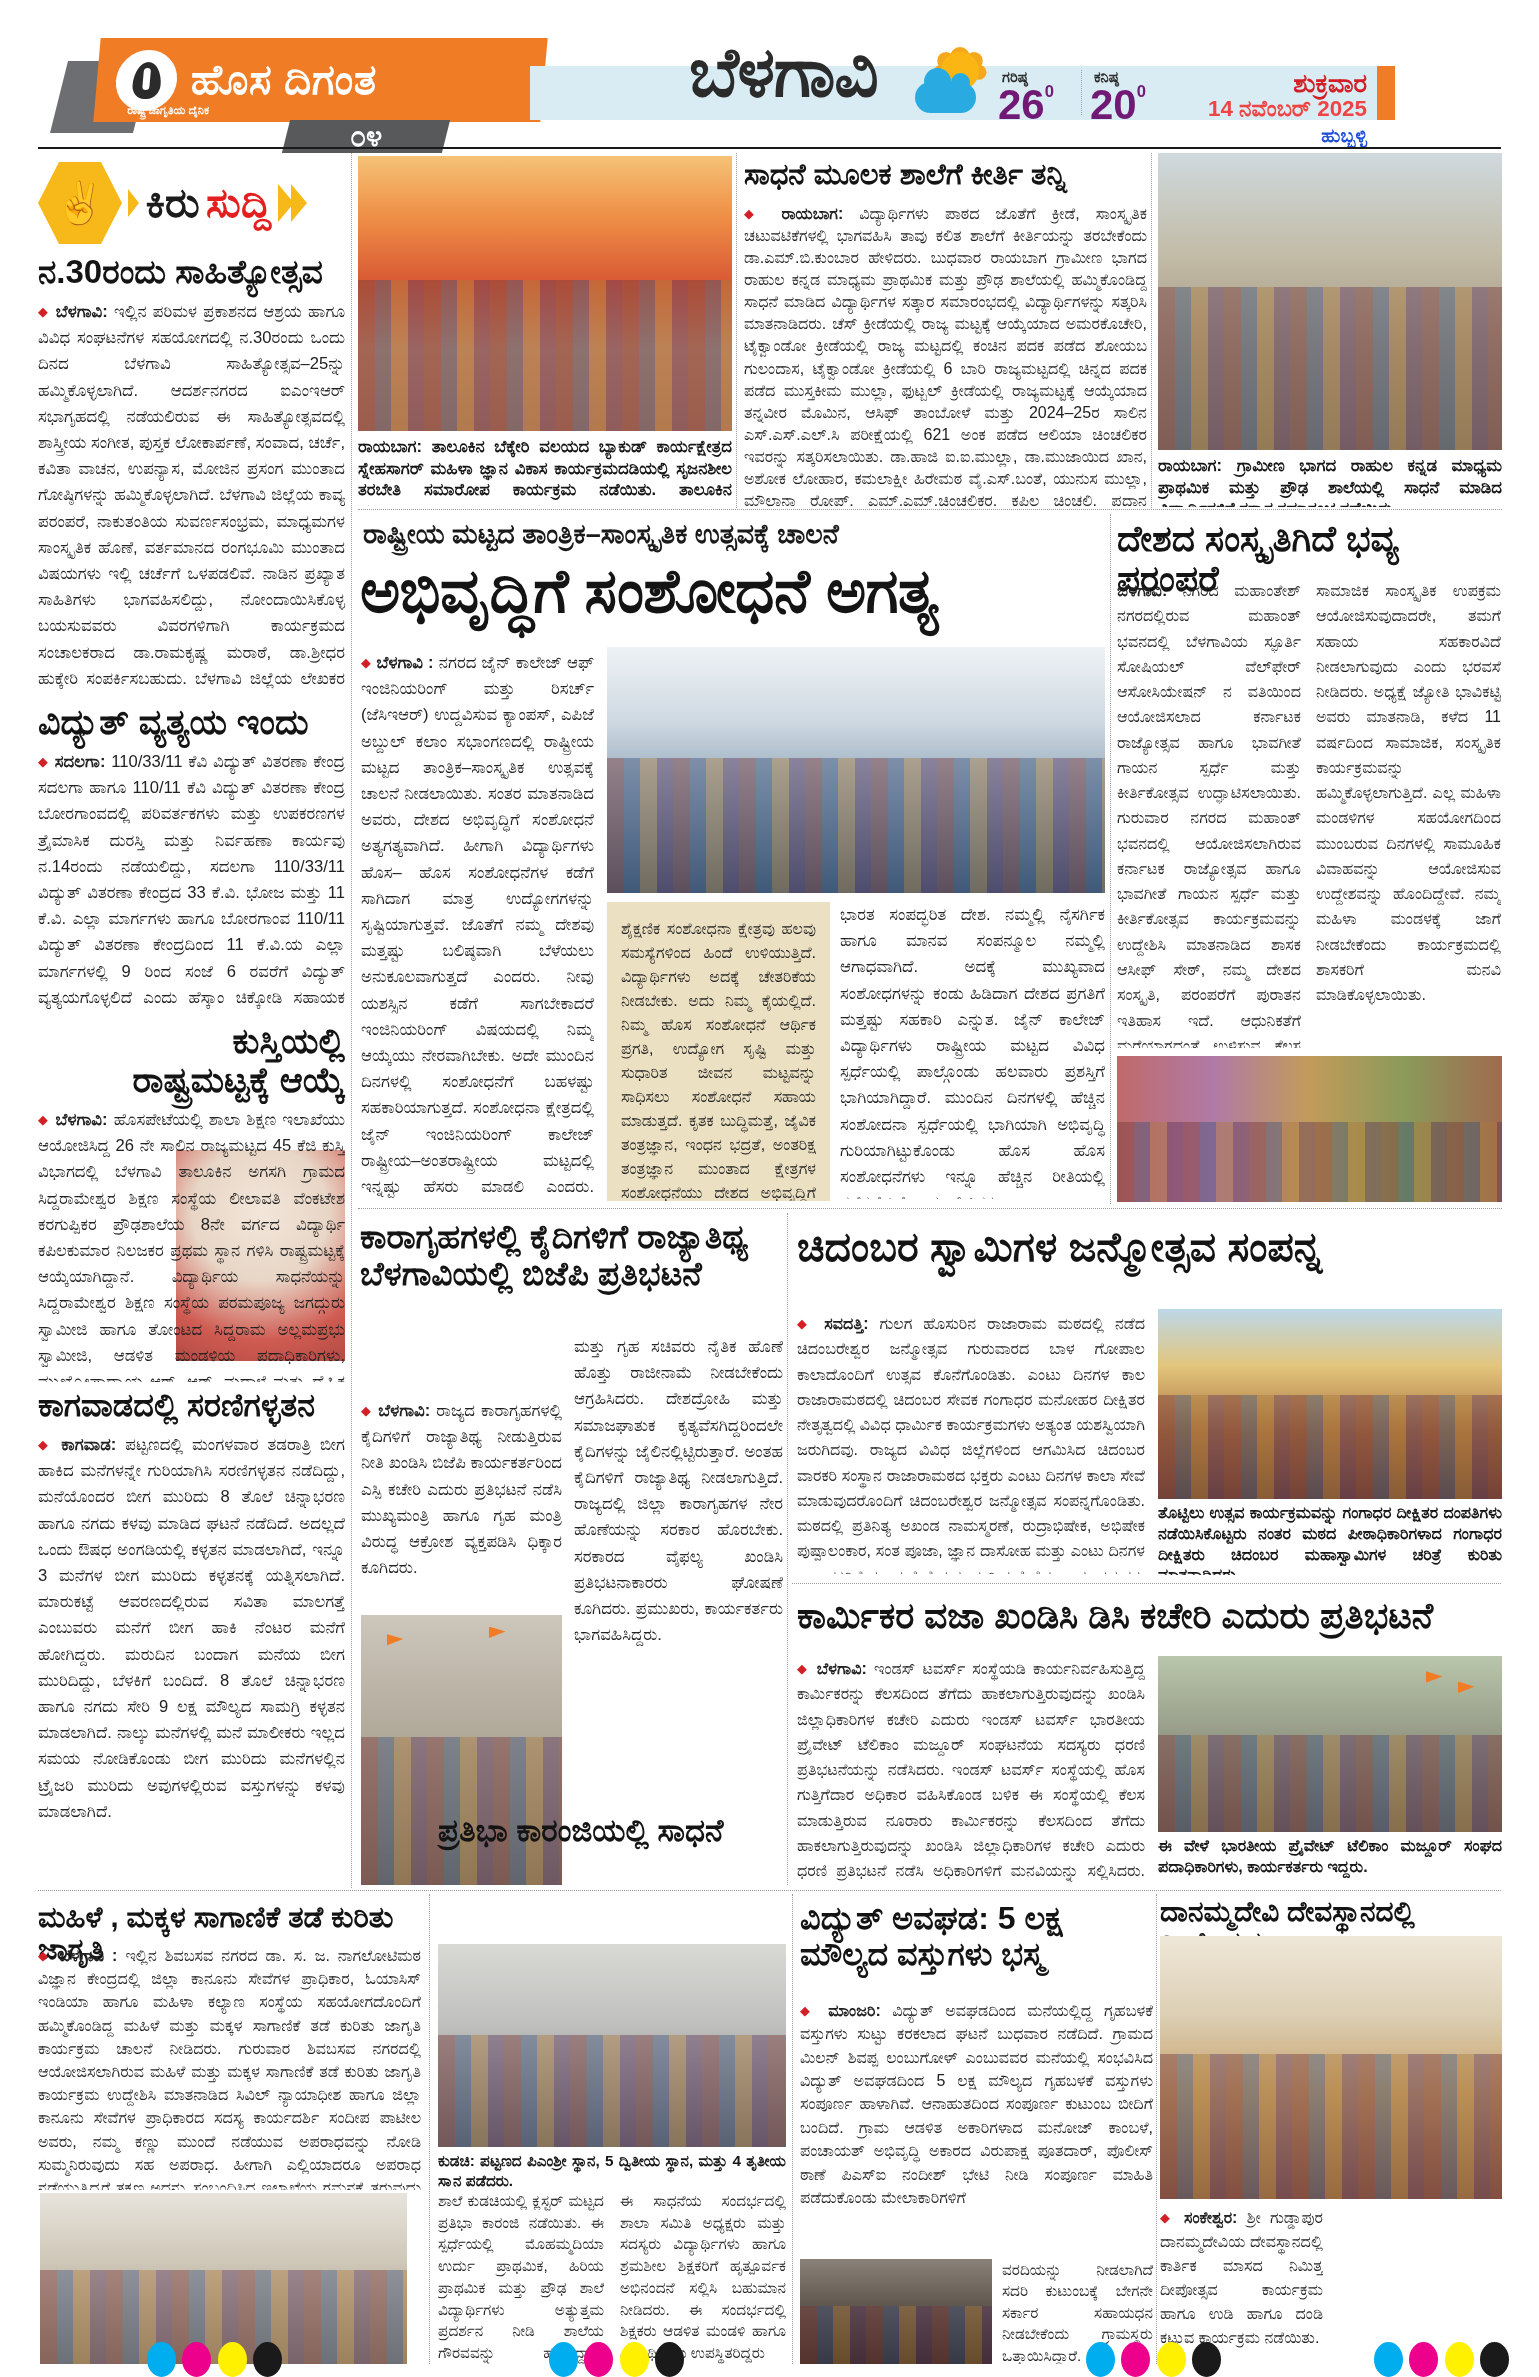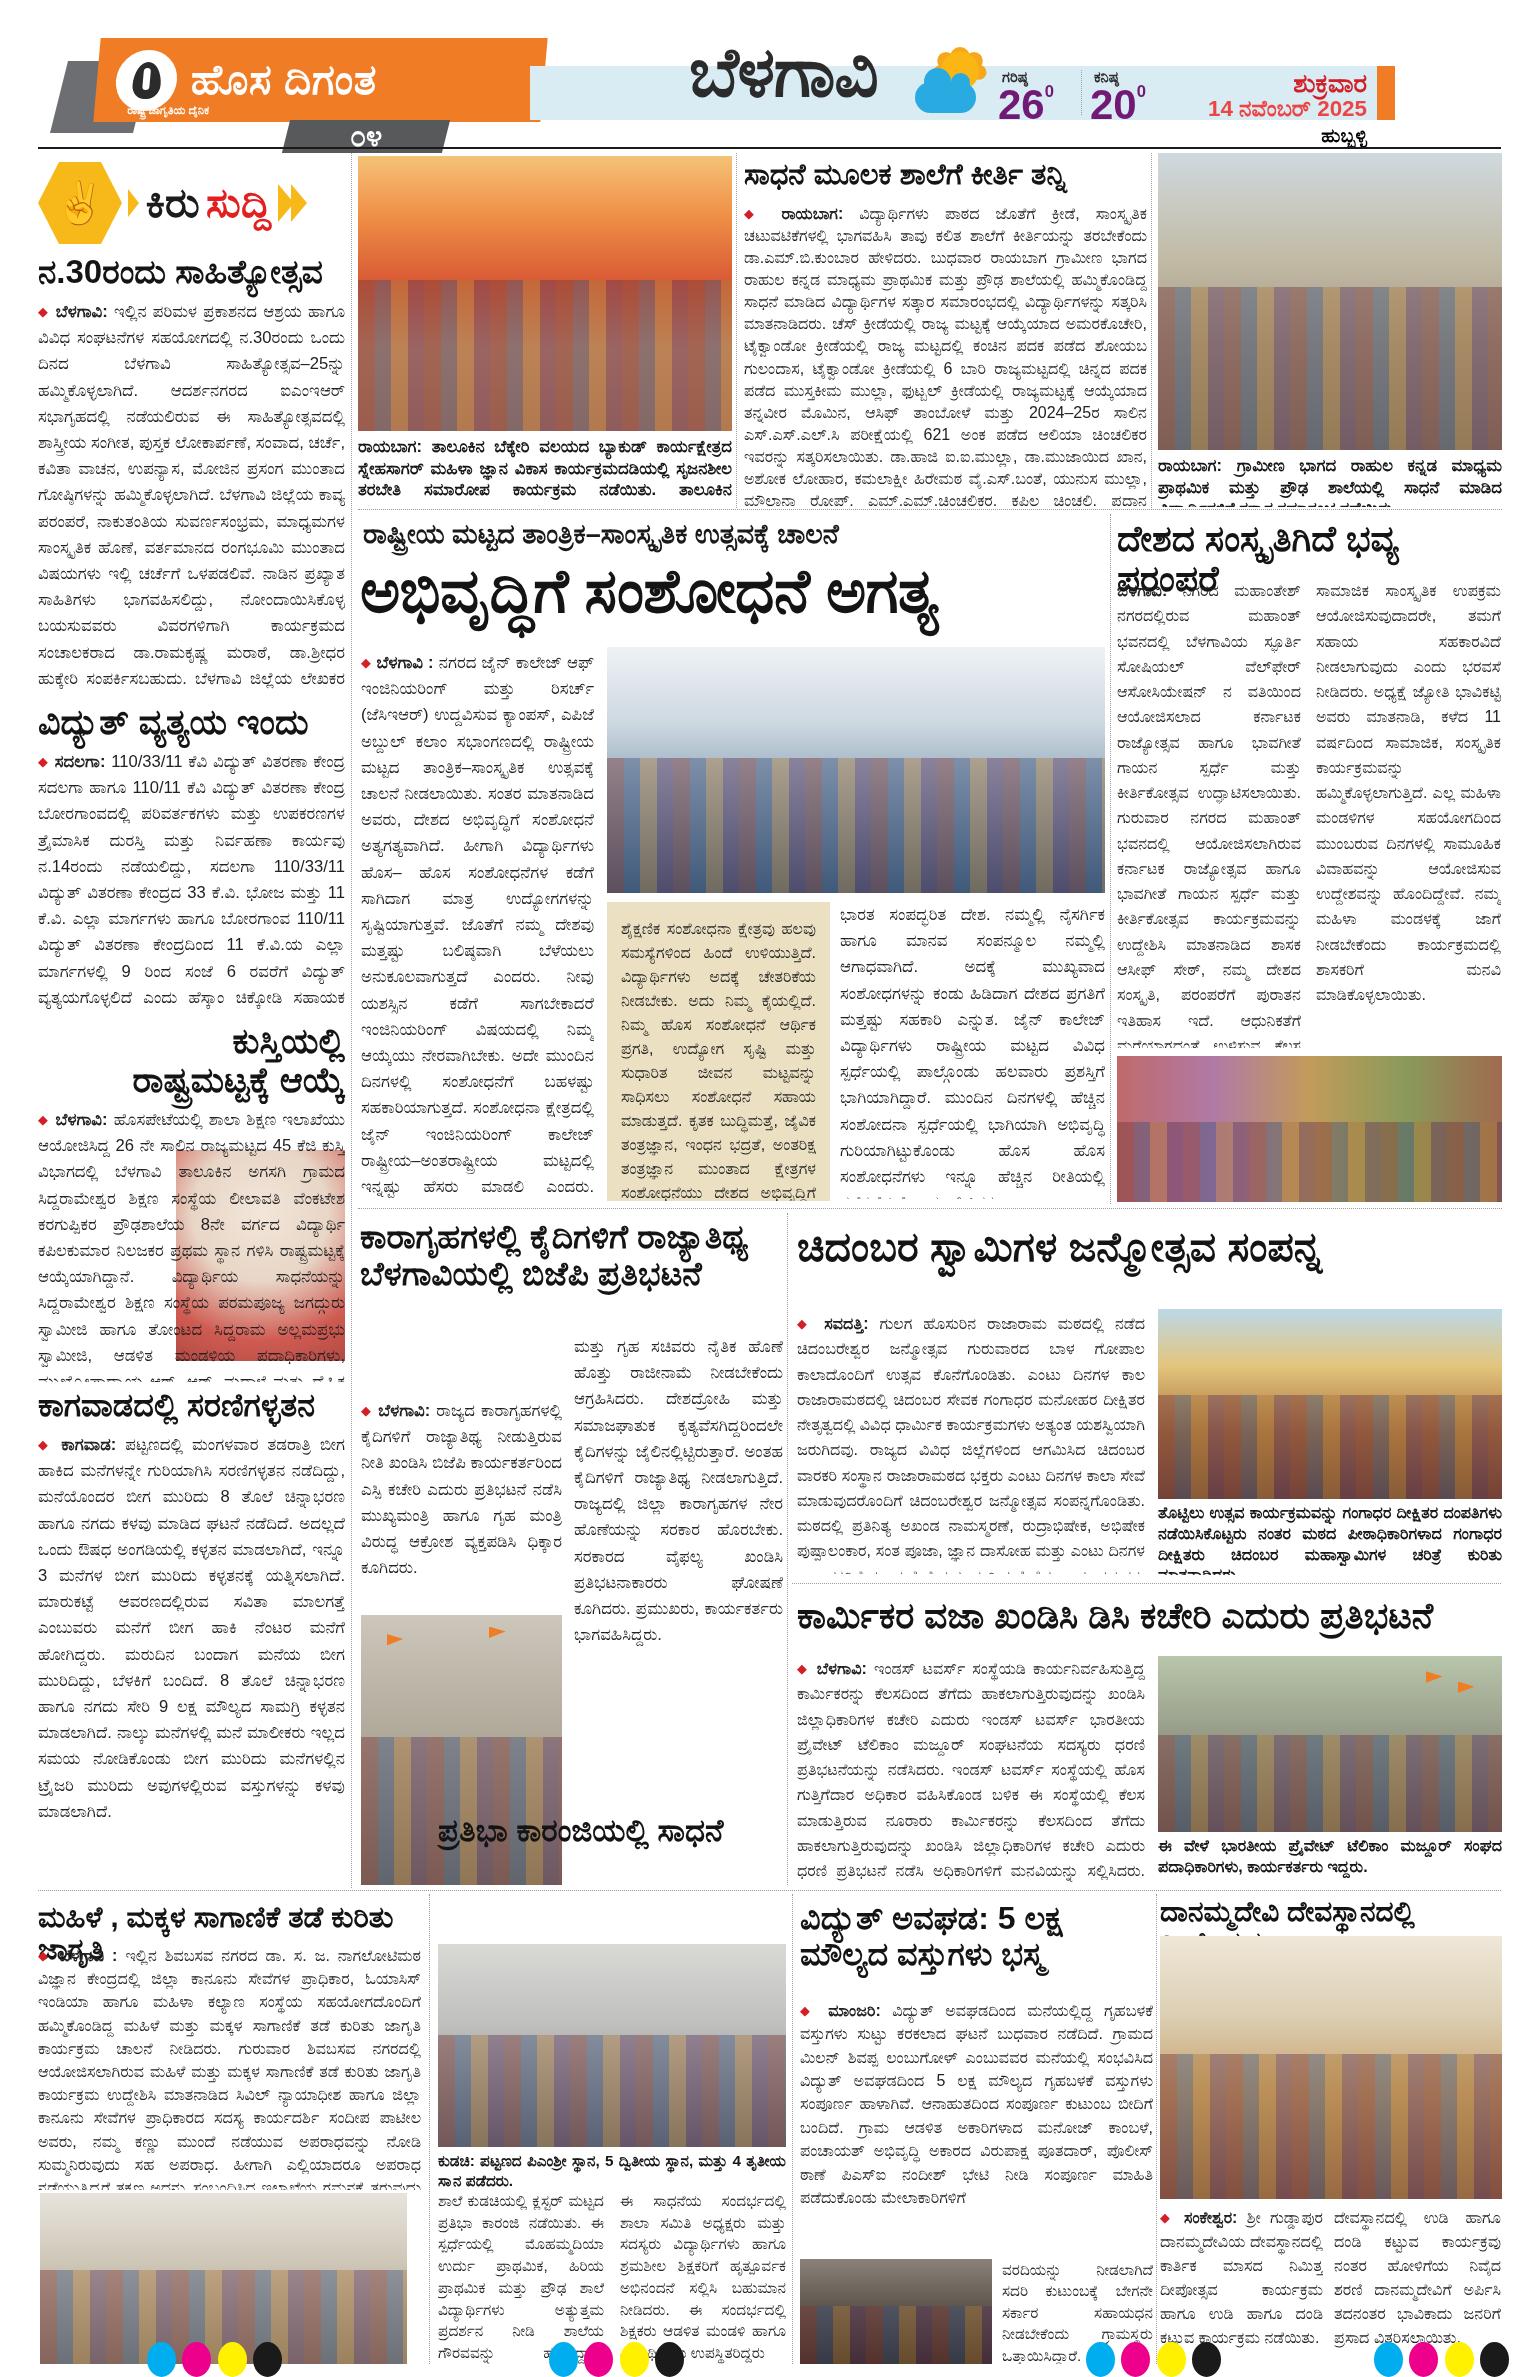--- a/index.html
+++ b/index.html
@@ -18,21 +18,21 @@
   .pagenum{color:#fff;font-size:29px;font-weight:700;transform:skewX(14deg);}
   .band{background:#d9ecf4;}
   .orange-bar{background:#f07d26;}
   .edition{font-size:69px;font-weight:900;color:#2b2b2b;letter-spacing:-1.3px;}
   .wx-label{font-size:14.7px;font-weight:700;color:#2b2b2b;}
   .wx-val{font-size:42px;font-weight:900;color:#701a75;line-height:1;text-align:right;}
   .wx-deg{font-size:16.6px;vertical-align:top;font-weight:700;}
   .wx-sep{border-left:1.3px dotted #8aa6b2;}
   .day{font-size:25.6px;font-weight:900;color:#d32027;text-align:right;}
   .date{font-size:22.4px;font-weight:700;color:#ef4444;text-align:right;}
-  .city{font-size:19px;font-weight:700;color:#000000;text-align:right;}
+  .city{font-size:19px;font-weight:700;color:#1d4ed8;text-align:right;}
   .mast-rule{background:#1a1a1a;}
   
   .sun{width:38px;height:38px;border-radius:50%;background:#fbb614;
        box-shadow:0 -14px 0 -9px #f6a81c,14px -10.2px 0 -10.2px #f6a81c,-14px -10.2px 0 -10.2px #f6a81c,19px 1.3px 0 -11.5px #f6a81c,-19px 1.3px 0 -11.5px #f6a81c;}
   .cloud{background:#29abe2;border-radius:25.6px;}
   .cloud:before{content:"";position:absolute;left:9px;top:-14px;width:27px;height:27px;background:#29abe2;border-radius:50%;}
   .cloud:after{content:"";position:absolute;right:6.4px;top:-9px;width:19px;height:19px;background:#29abe2;border-radius:50%;}
   
   .hex{width:84px;height:82px;background:#f6b919;clip-path:polygon(25% 0,75% 0,100% 50%,75% 100%,25% 100%,0 50%);
        display:flex;align-items:center;justify-content:center;}
@@ -256,21 +256,20 @@
   <div class="photo p-burnt" style="left:800px;top:2259px;width:192px;height:105px;"></div>
   <p class="abs body" style="left:1002px;top:2259px;width:151px;height:105px;font-size:15.3px;line-height:1.4;">ವರದಿಯನ್ನು ನೀಡಲಾಗಿದೆ ಸದರಿ ಕುಟುಂಬಕ್ಕೆ ಬೇಗನೇ ಸರ್ಕಾರ ಸಹಾಯಧನ ನೀಡಬೇಕೆಂದು ಗ್ರಾಮಸ್ಥರು ಒತ್ತಾಯಿಸಿದ್ದಾರೆ.</p>
 
   <div class="abs h1k" style="left:1160px;top:1896px;width:342px;font-size:28px;">ದಾನಮ್ಮದೇವಿ ದೇವಸ್ಥಾನದಲ್ಲಿ ದೀಪೋತ್ಸವ</div>
   <div class="photo p-deep" style="left:1160px;top:1936px;width:342px;height:263px;"></div>
   <p class="abs body" style="left:1160px;top:2206px;width:163px;height:160px;font-size:16px;line-height:1.5;">
     <span class="dl-diamond">◆</span>
     <b>ಸಂಕೇಶ್ವರ:</b>
     <span>ಶ್ರೀ ಗುಡ್ಡಾಪುರ ದಾನಮ್ಮದೇವಿಯ ದೇವಸ್ಥಾನದಲ್ಲಿ ಕಾರ್ತಿಕ ಮಾಸದ ನಿಮಿತ್ತ ದೀಪೋತ್ಸವ ಕಾರ್ಯಕ್ರಮ ಹಾಗೂ ಉಡಿ ಹಾಗೂ ದಂಡಿ ಕಟ್ಟುವ ಕಾರ್ಯಕ್ರಮ ನಡೆಯಿತು.</span>
   </p>
-  <p class="abs body" style="left:1334px;top:2206px;width:167px;height:160px;font-size:16px;line-height:1.5;">ದೇವಸ್ಥಾನದಲ್ಲಿ ಉಡಿ ಹಾಗೂ ದಂಡಿ ಕಟ್ಟುವ ಕಾರ್ಯಕ್ರವು ನಂತರ ಹೋಳಿಗೆಯ ನಿವೈದ ಶರಣಿ ದಾನಮ್ಮದೇವಿಗೆ ಅರ್ಪಿಸಿ ತದನಂತರ ಭಾವಿಕಾದು ಜನರಿಗೆ ಪ್ರಸಾದ ವಿತರಿಸಲಾಯಿತು.</p>
 
   <div class="abs" style="left:147px;top:2342px;">
     <span class="dot c"></span><span class="dot m"></span><span class="dot y"></span><span class="dot k"></span>
   </div>
   <div class="abs" style="left:549px;top:2342px;">
     <span class="dot c"></span><span class="dot m"></span><span class="dot y"></span><span class="dot k"></span>
   </div>
   <div class="abs" style="left:1086px;top:2342px;">
     <span class="dot c"></span><span class="dot m"></span><span class="dot y"></span><span class="dot k"></span>
   </div>

